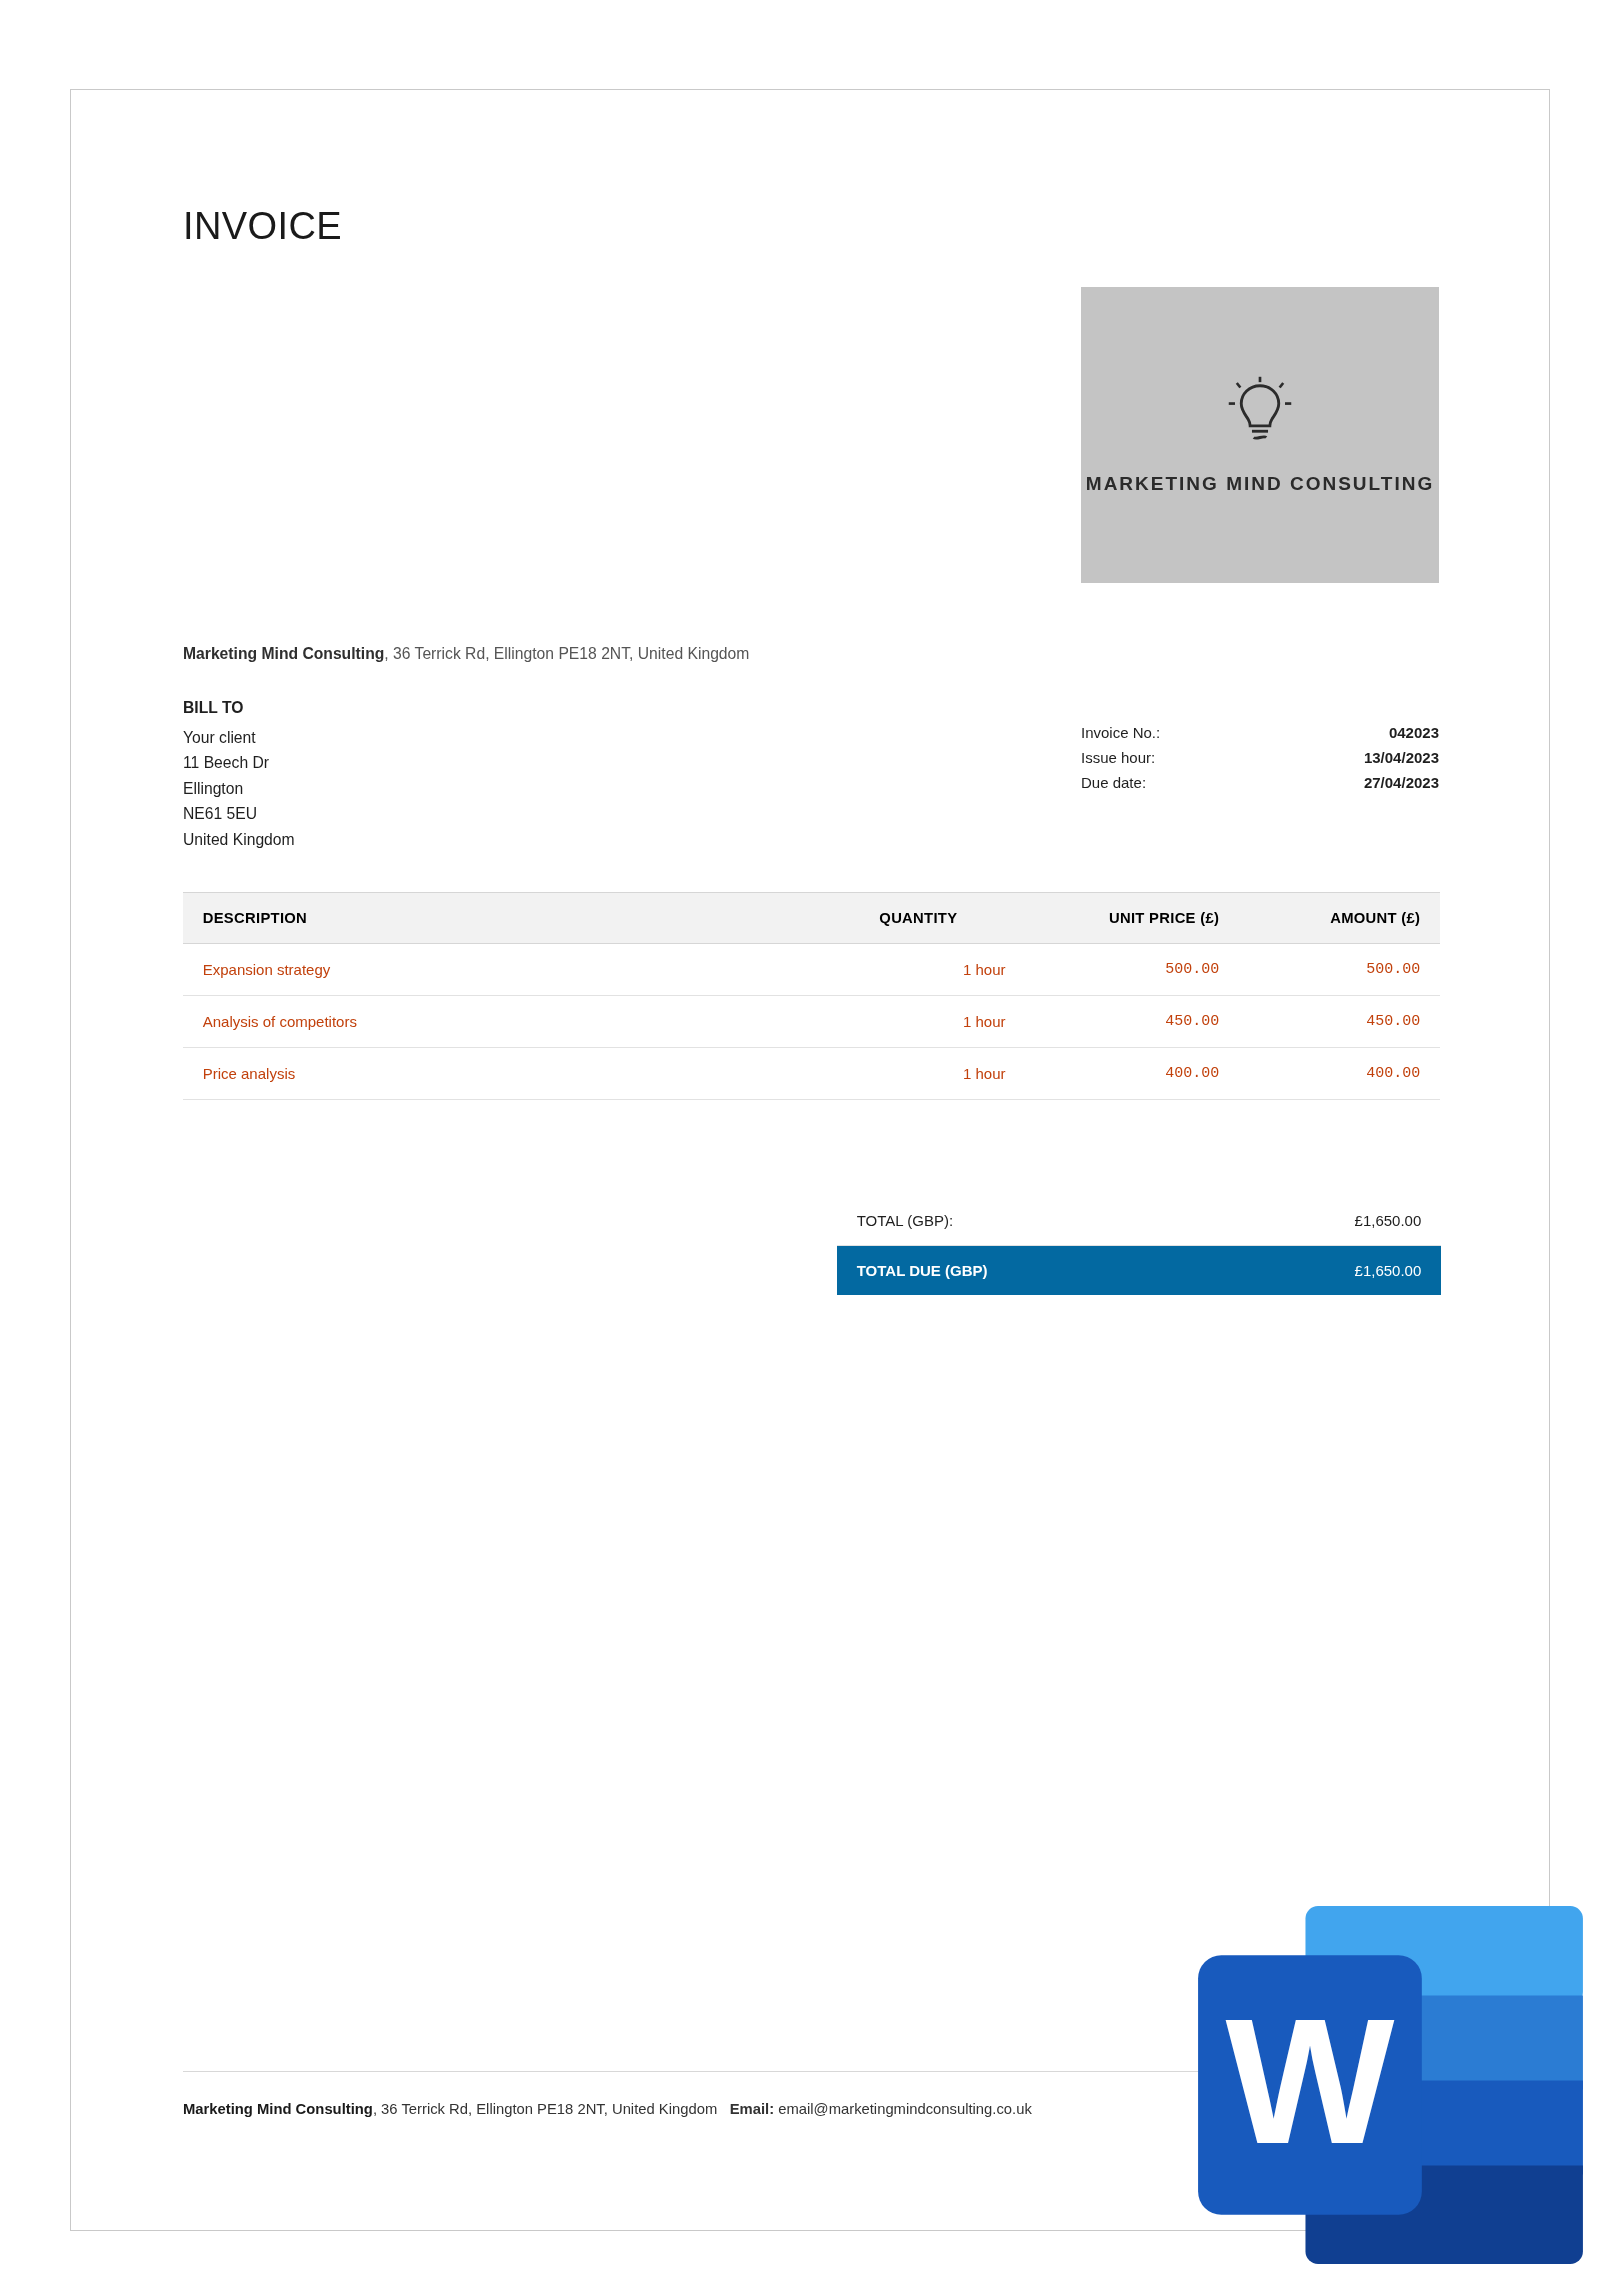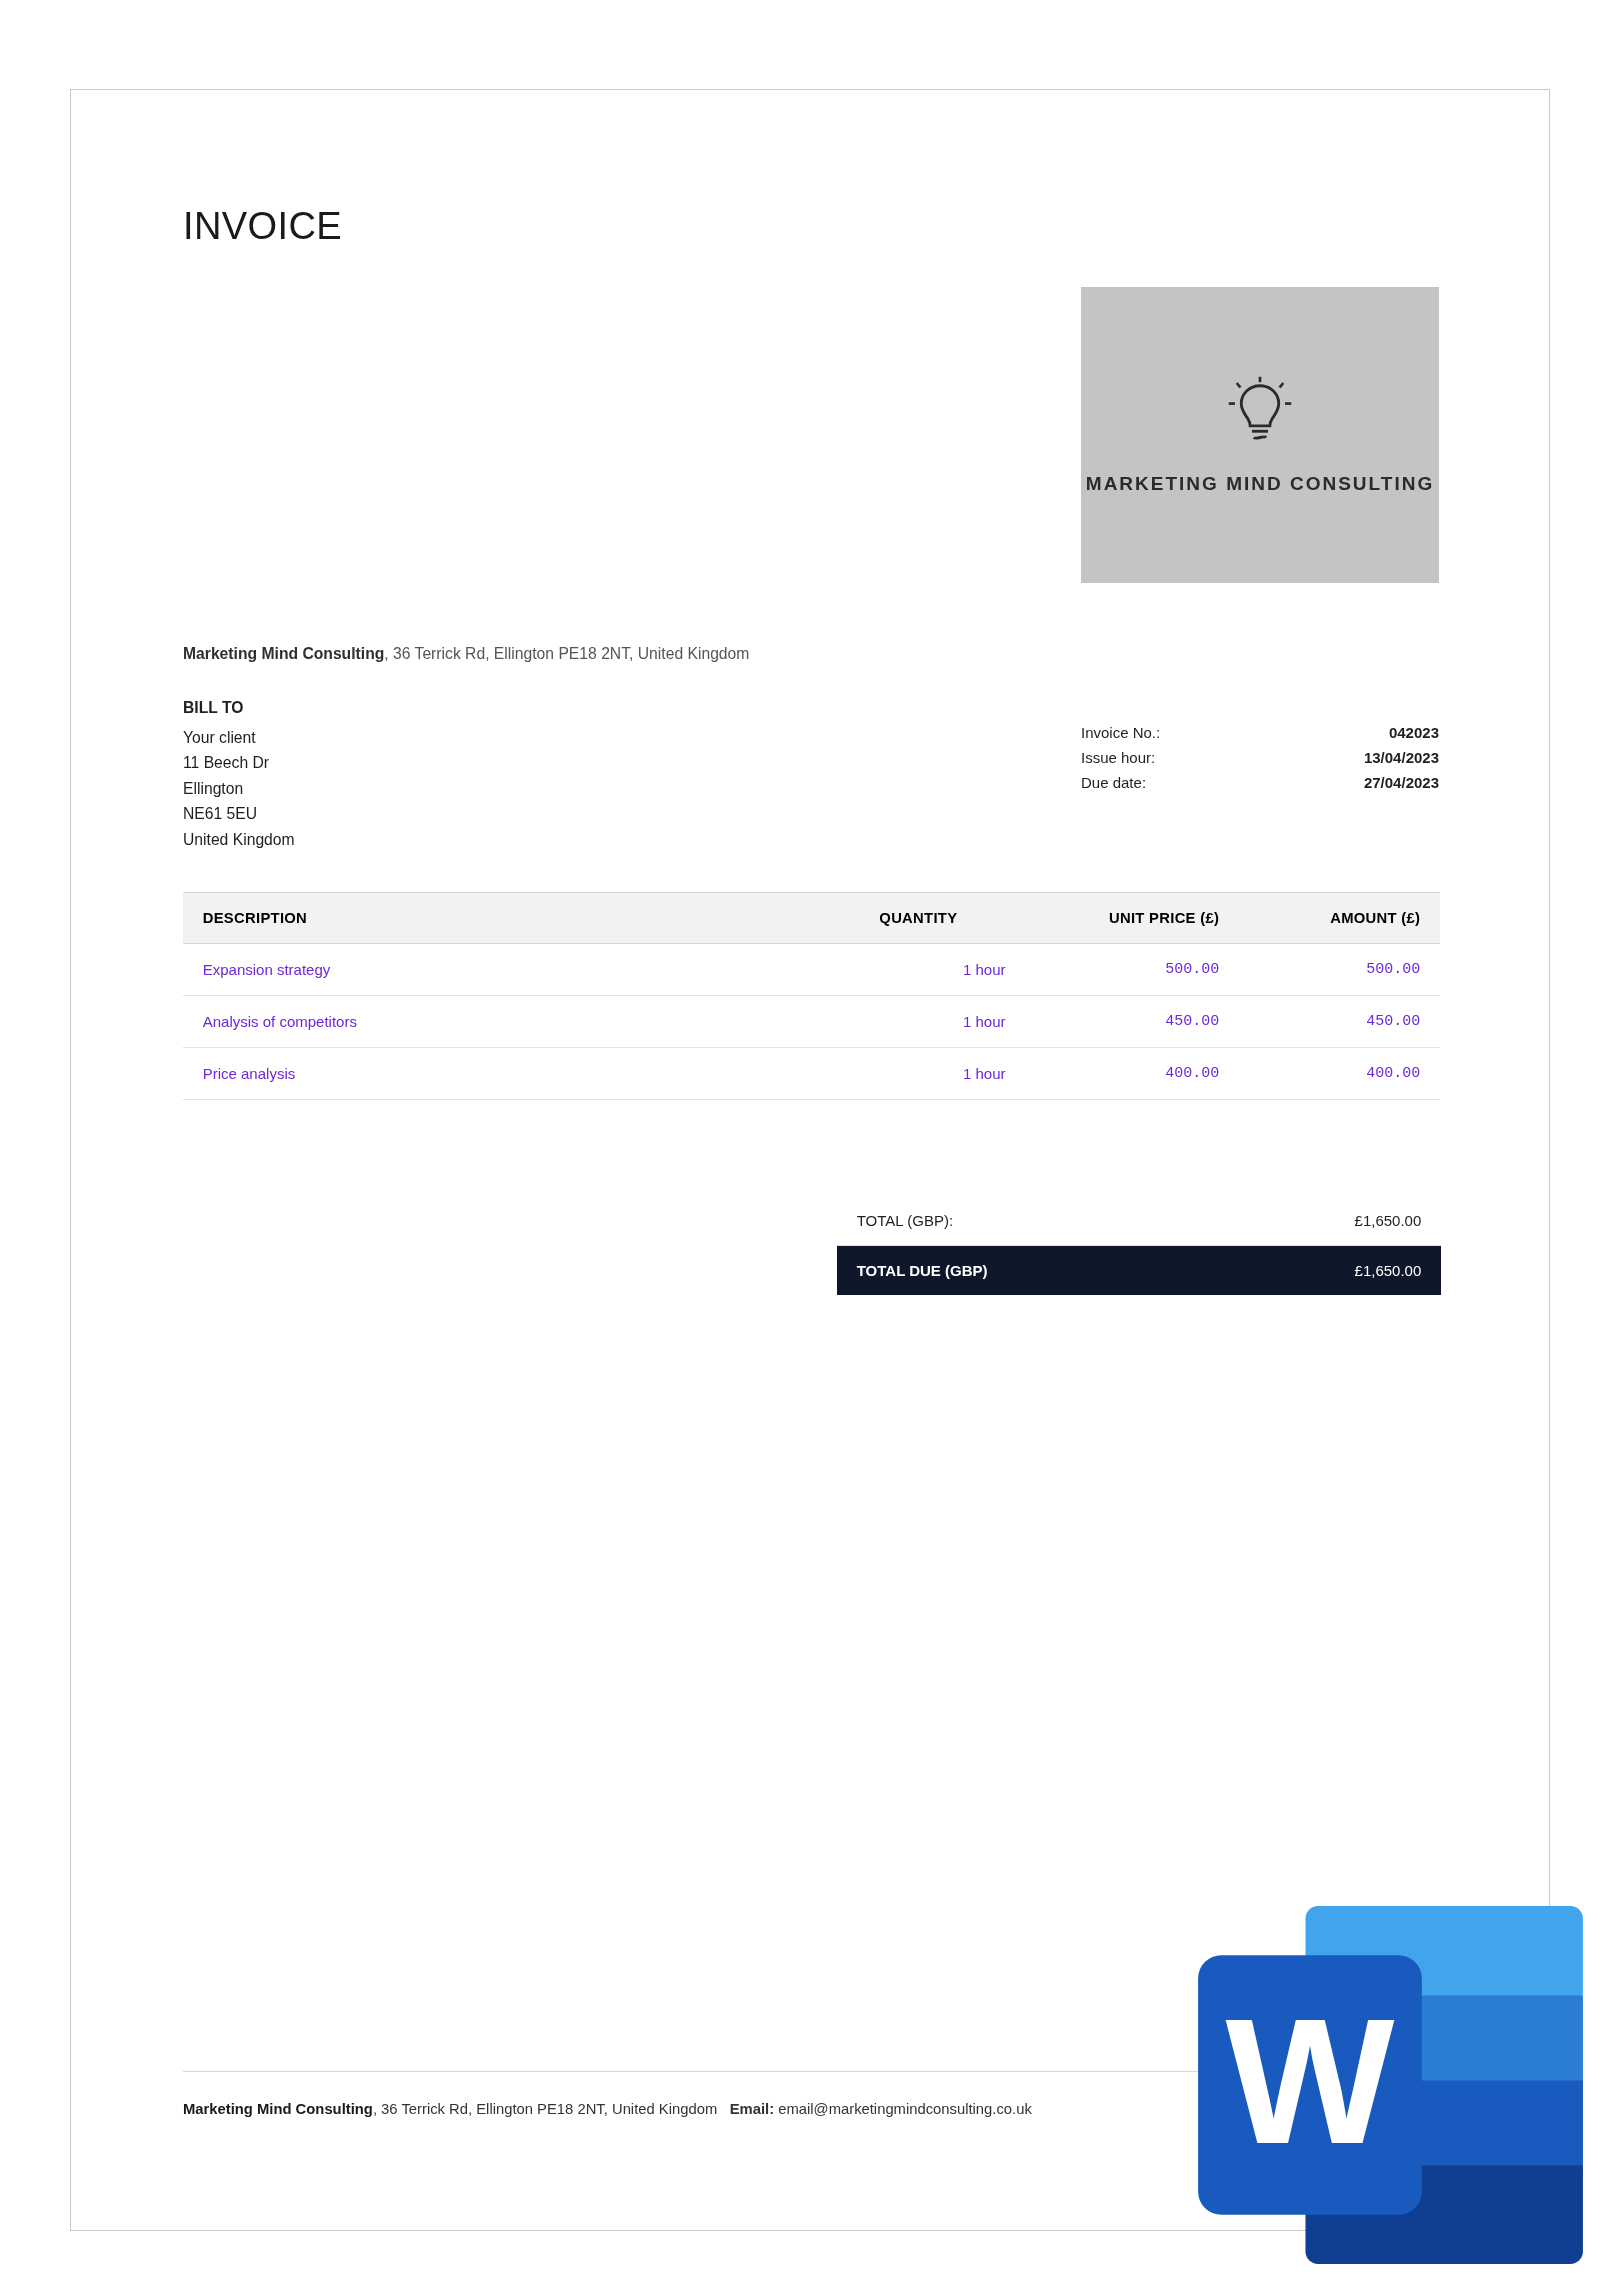--- a/index.html
+++ b/index.html
@@ -132,21 +132,21 @@
     border-top: 0.9px solid #d6d6d6;
     border-bottom: 0.9px solid #d6d6d6;
     text-align: left;
     letter-spacing: 0.3px;
   }
   .items-table thead th.c { text-align: center; }
   .items-table thead th.r { text-align: right; }
   .items-table tbody td {
     padding: 17px 19.7px;
     border-bottom: 0.9px solid #e2e2e2;
-    color: #6d28d9;
+    color: #c2410c;
   }
   .items-table tbody td.c { text-align: right; }
   .items-table tbody td.r { text-align: right; font-family: Liberation Mono, monospace; }
   .items-table tbody tr:first-child td { border-top: none; }
 
   
   .totals {
     position: absolute;
     left: 766px;
     top: 1106px;
@@ -158,21 +158,21 @@
     justify-content: space-between;
     padding: 16px 19.7px;
     box-sizing: border-box;
   }
   .totals-row.total {
     border-bottom: 0.9px solid #e2e2e2;
     color: #1f1f1f;
   }
   .totals-row.total .t-label { font-weight: normal; }
   .totals-row.due {
-    background: #0f172a;
+    background: #0369a1;
     color: #ffffff;
   }
   .totals-row.due .t-label { font-weight: bold; }
 
   
   .footer-rule {
     position: absolute;
     left: 112px;
     top: 1981px;
     width: 1257px;

